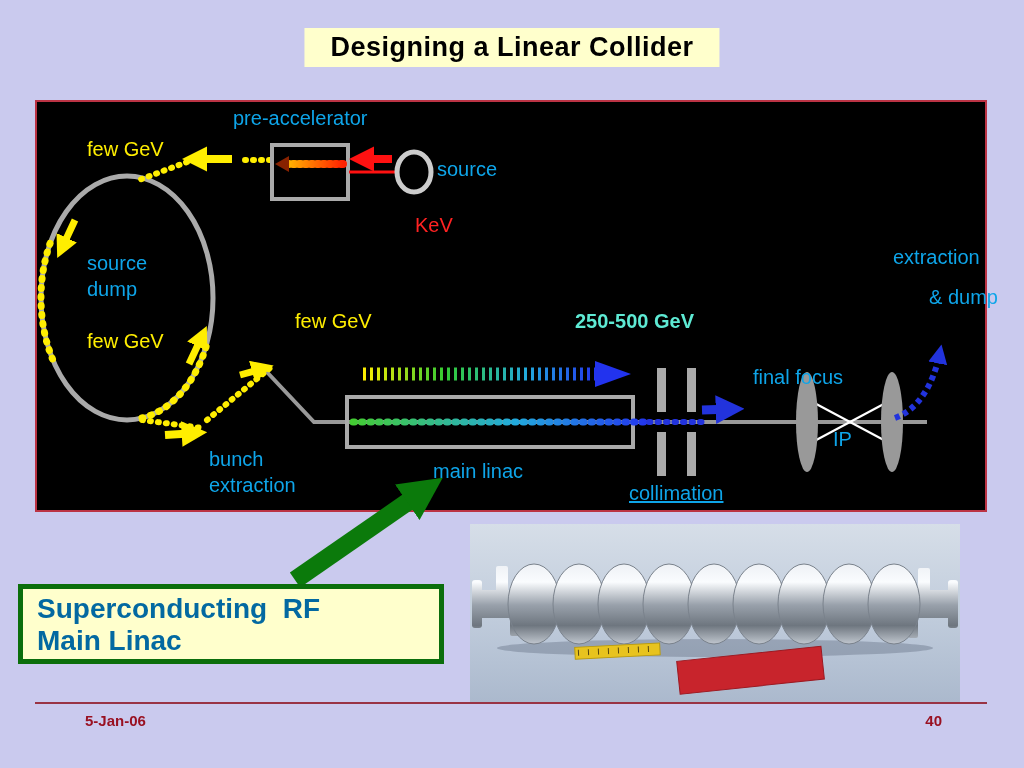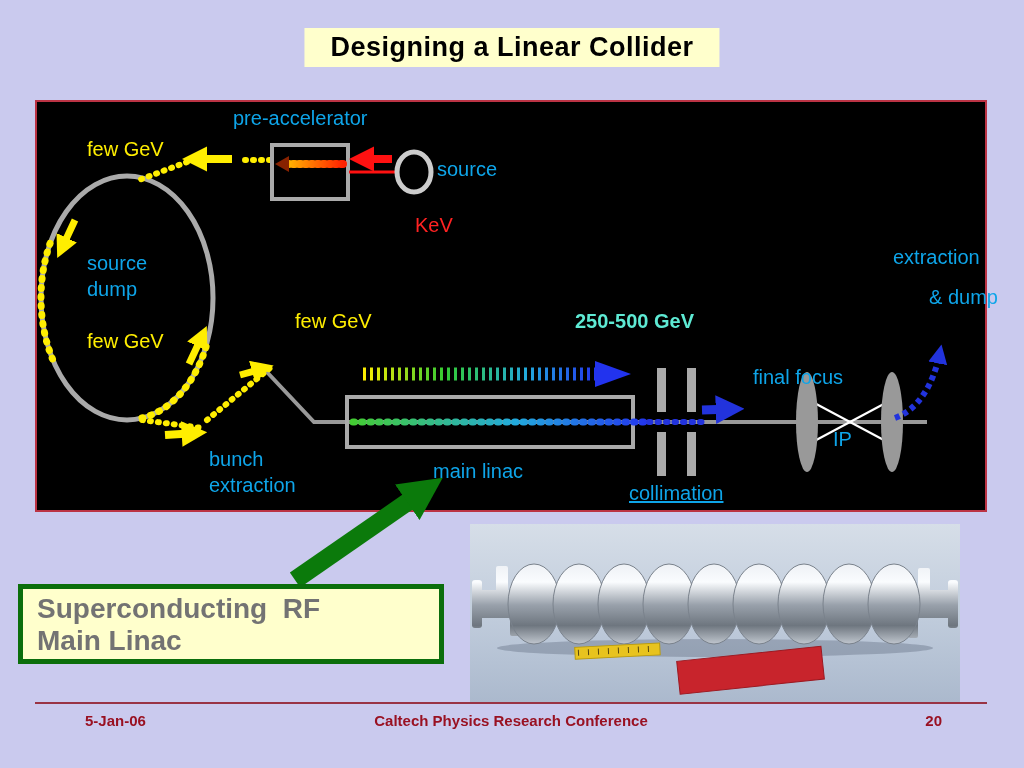--- a/index.html
+++ b/index.html
@@ -18,21 +18,21 @@
   .dlbl{position:absolute;font-size:20px;color:#0ea5e9;white-space:nowrap;z-index:2;
         font-family:"Liberation Sans",sans-serif;}
   .yellow{color:#ffee00;text-align:center;}
   .red{color:#ff2222;margin-left:24px;}
   .blue{color:#5eead4;font-weight:bold;}
 
   
   #callout{position:absolute;left:18px;top:584px;width:402px;height:66px;
            background:#ffffcc;border:5px solid #0b6e0b;z-index:6;
            padding:4px 0 0 14px;}
-  #callout div{font-size:28px;font-weight:bold;color:#737373;
+  #callout div{font-size:28px;font-weight:bold;color:#0369a1;
                white-space:pre;line-height:32px;}
   #callout-arrow{position:absolute;left:240px;top:460px;z-index:5;pointer-events:none;}
 
   
   #photo{position:absolute;left:470px;top:524px;width:490px;height:178px;
          background:linear-gradient(180deg,#d6dee8 0%,#bfcbdb 55%,#abb9cd 100%);
          z-index:2;}
 
   
   .fline{position:absolute;left:35px;top:702px;width:952px;height:0;
@@ -201,16 +201,15 @@
       </g>
 
       <g transform="rotate(-6 278 146)">
         <rect x="208" y="130" width="145" height="33" fill="#c8242c" stroke="#9c1820"></rect>
       </g>
     </svg>
   </div>
 
   <div class="fline"></div>
   <div class="ftext" id="footer-date">5-Jan-06</div>
-  <div class="ftext" id="footer-conf">Caltech Physics Research Conference</div>
-  <div class="ftext" id="footer-page">20</div>
+  <div class="ftext" id="footer-page">40</div>
 
 </div>
 
 </body></html>

